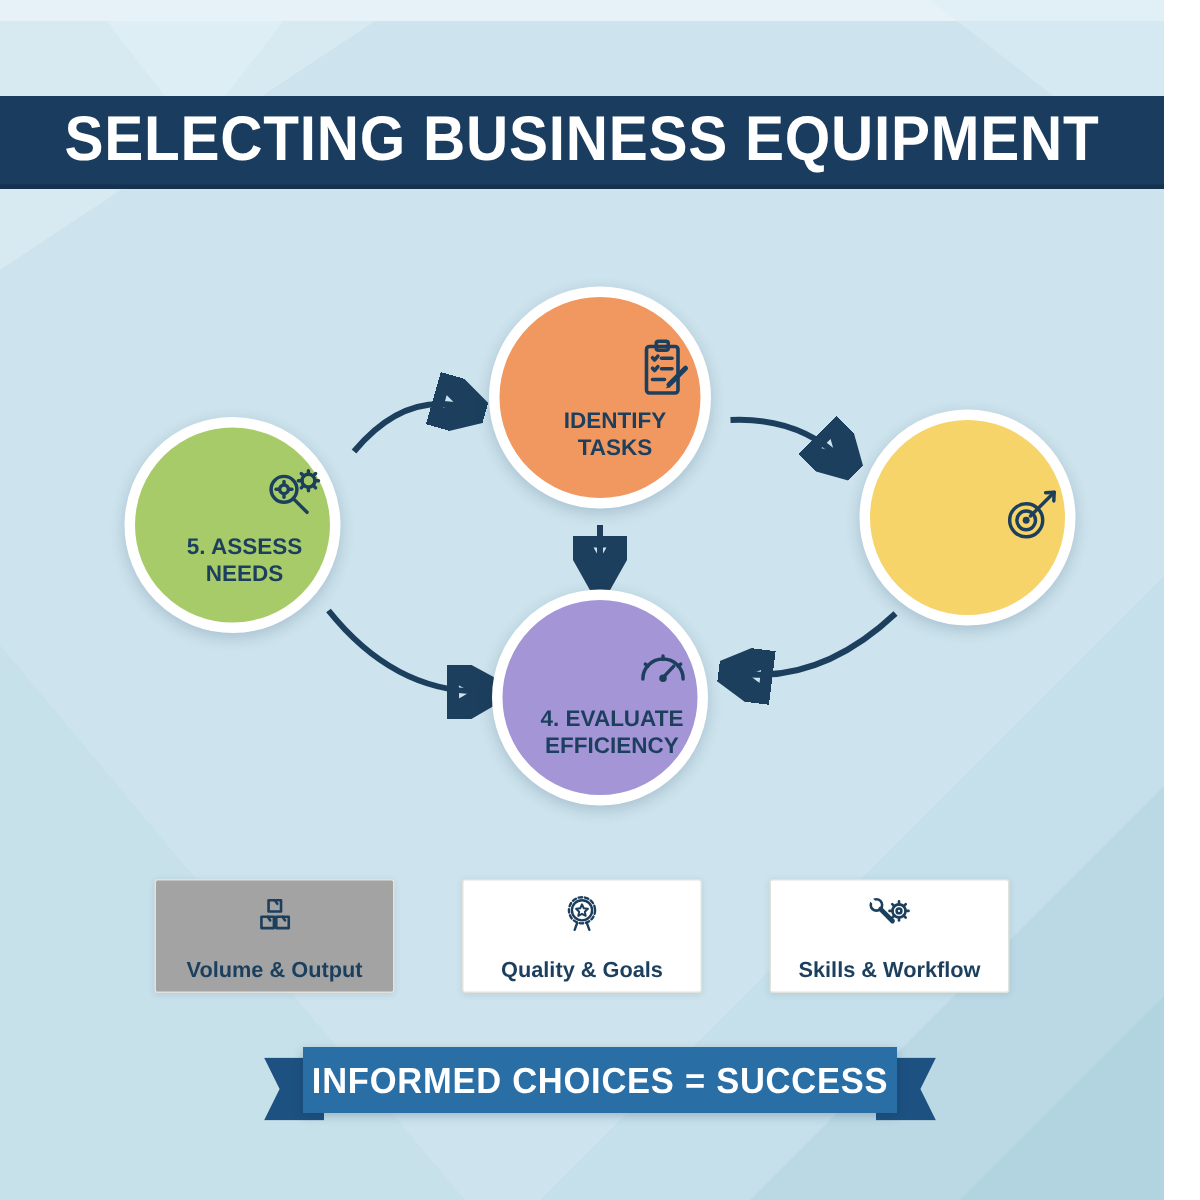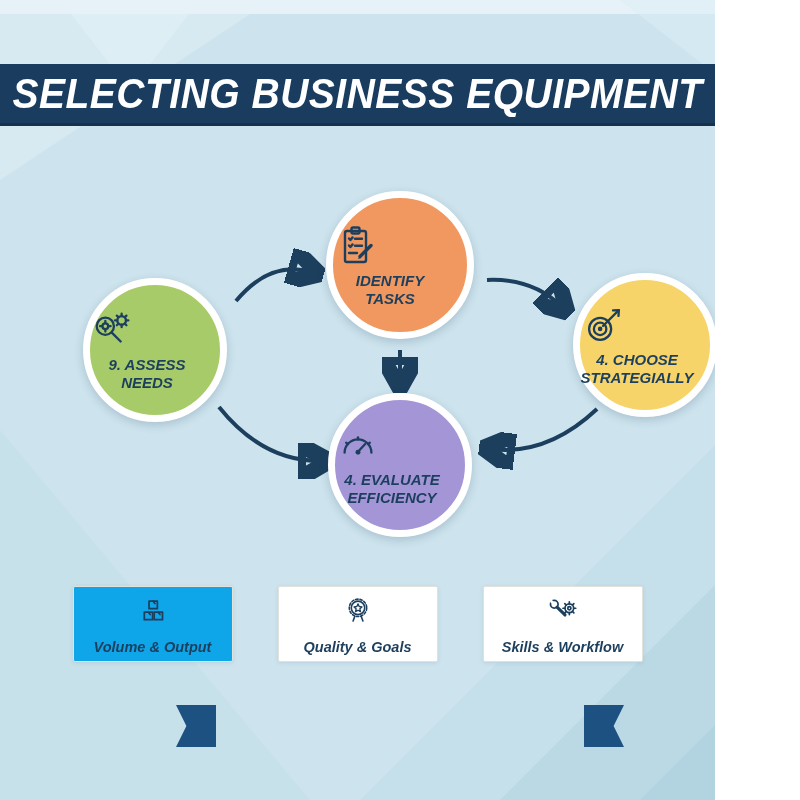--- a/index.html
+++ b/index.html
@@ -1,33 +1,33 @@
 <!DOCTYPE html>
 <html><head>
 <meta charset="utf-8">
 <style>
   * { margin:0; padding:0; box-sizing:border-box; }
   html,body { width:800px; height:800px; }
   body { font-family:"Liberation Sans", sans-serif; }
-  .page { position:relative; width:715px; height:800px; overflow:hidden;font-style:italic; }
+  .page { position:relative; width:776px; height:800px; overflow:hidden; }
 
   .bg-pattern { position:absolute; inset:0; z-index:0; }
 
   .header { position:absolute; top:64px; left:0; right:0; height:62px;
             display:flex; align-items:center; justify-content:center; z-index:4;
             border-bottom:3px solid rgba(0,0,0,.18); }
   .title { color:#fff; font-size:39px; font-weight:800; letter-spacing:0.5px;
            transform:scaleY(1.08); white-space:nowrap; }
 
   .arrows { position:absolute; inset:0; z-index:2; }
   .arrows path { stroke:#1d3f5e; stroke-width:4; fill:none; }
 
   .step { position:absolute; width:144px; height:144px; border-radius:50%;
           border:7px solid #ffffff; display:flex; flex-direction:column;
-          align-items:flex-start; justify-content:center; text-align:center;
+          align-items:flex-end; justify-content:center; text-align:center;
           box-shadow:0 3px 10px rgba(20,50,80,.20); z-index:3; }
   .step-1 { left:83px;  top:278px; }
   .step-2 { left:326px; top:191px; width:148px; height:148px; }
   .step-3 { left:328px; top:393px; }
   .step-4 { left:573px; top:273px; }
   .step-icon { display:block; margin-bottom:2px; }
   .step-icon svg { display:block; }
   .step-label { font-size:15px; font-weight:700; color:#1d3f5e; line-height:1.18; width:114px; }
 
   .icon-stroke { stroke:#1d3f5e; stroke-width:2.4; fill:none; stroke-linecap:round; stroke-linejoin:round; }
@@ -99,21 +99,21 @@
             <line x1="28.5" y1="13" x2="26" y2="13"></line>
           <line x1="33" y1="8.5" x2="33" y2="6"></line>
             <line x1="33" y1="17.5" x2="33" y2="20"></line>
           <line x1="36.2" y1="9.8" x2="38" y2="8"></line>
             <line x1="29.8" y1="9.8" x2="28" y2="8"></line>
           <line x1="36.2" y1="16.2" x2="38" y2="18"></line>
             <line x1="29.8" y1="16.2" x2="28" y2="18"></line>
         </g>
       </svg>
     </span>
-    <span class="step-label">9. ASSESS NEEDS</span>
+    <span class="step-label">5. ASSESS NEEDS</span>
   </div>
 
   <div class="step step-2" style="background-color: rgb(240, 152, 96);">
     <span class="step-icon">
       <svg width="48" height="48" viewBox="0 0 48 48">
         <g class="icon-stroke">
           <rect x="12" y="9" width="21" height="31" rx="2"></rect>
           <rect x="18.5" y="5.5" width="8" height="6" rx="1.5"></rect>
           <polyline points="16,16.5 17.4,18 19.6,15.4"></polyline>
           <line x1="22" y1="16.8" x2="29" y2="16.8"></line>
@@ -149,25 +149,24 @@
       <svg width="46" height="46" viewBox="0 0 48 48">
         <g class="icon-stroke">
           <circle cx="21" cy="27" r="11.5"></circle>
           <circle cx="21" cy="27" r="6.5"></circle>
           <line x1="40.5" y1="7.5" x2="24" y2="24"></line>
           <polyline points="34.5,7.8 40.5,7.5 40.2,13.5"></polyline>
         </g>
         <circle class="icon-fill" cx="21" cy="27" r="2.4"></circle>
       </svg>
     </span>
-    <span class="step-label">4. CHOOSE STRATEGIALLY</span>
   </div>
 
   <div class="cards">
-    <div class="card" style="background-color: #0ea5e9;">
+    <div class="card" style="background-color: #a3a3a3;">
       <span>
         <svg width="38" height="38" viewBox="0 0 48 48">
           <g class="icon-stroke" style="stroke-width:2.2">
             <rect x="19" y="9" width="10.5" height="9.5"></rect>
             <rect x="13" y="23" width="10.5" height="9.5"></rect>
             <rect x="25.5" y="23" width="10.5" height="9.5"></rect>
             <line x1="24.2" y1="9" x2="26.4" y2="12"></line>
             <line x1="18.2" y1="23" x2="20.4" y2="26"></line>
             <line x1="30.7" y1="23" x2="32.9" y2="26"></line>
           </g>
@@ -211,15 +210,18 @@
           <line x1="8.2" y1="8.2" x2="13" y2="13" stroke="#ffffff" stroke-width="3.4" stroke-linecap="round"></line>
         </svg>
       </span>
       <span class="card-label">Skills &amp; Workflow</span>
     </div>
   </div>
 
   <div class="ribbon-wrap">
     <div class="ribbon-tail left" style="background-color: rgb(29, 81, 129);"></div>
     <div class="ribbon-tail right" style="background-color: rgb(29, 81, 129);"></div>
+    <div class="ribbon-main" style="background-color: rgb(42, 110, 166);">
+      <span class="ribbon-label">INFORMED CHOICES = SUCCESS</span>
+    </div>
   </div>
 
 </div>
 
 </body></html>

